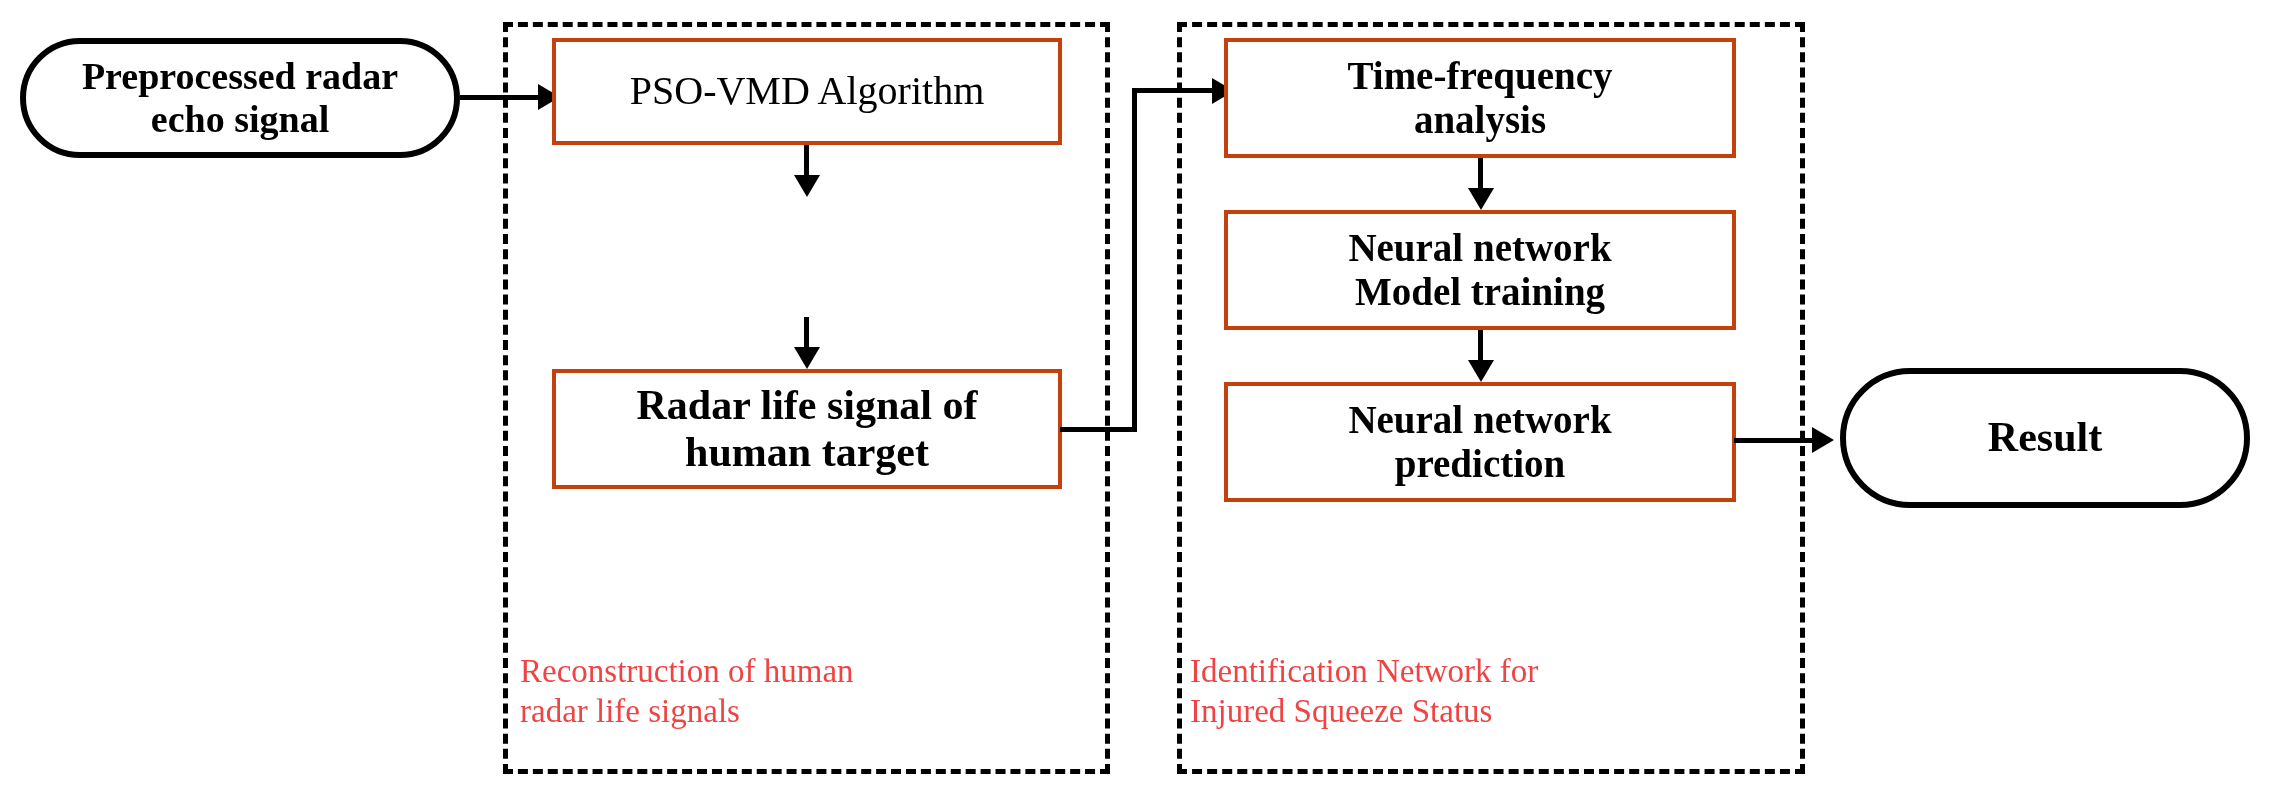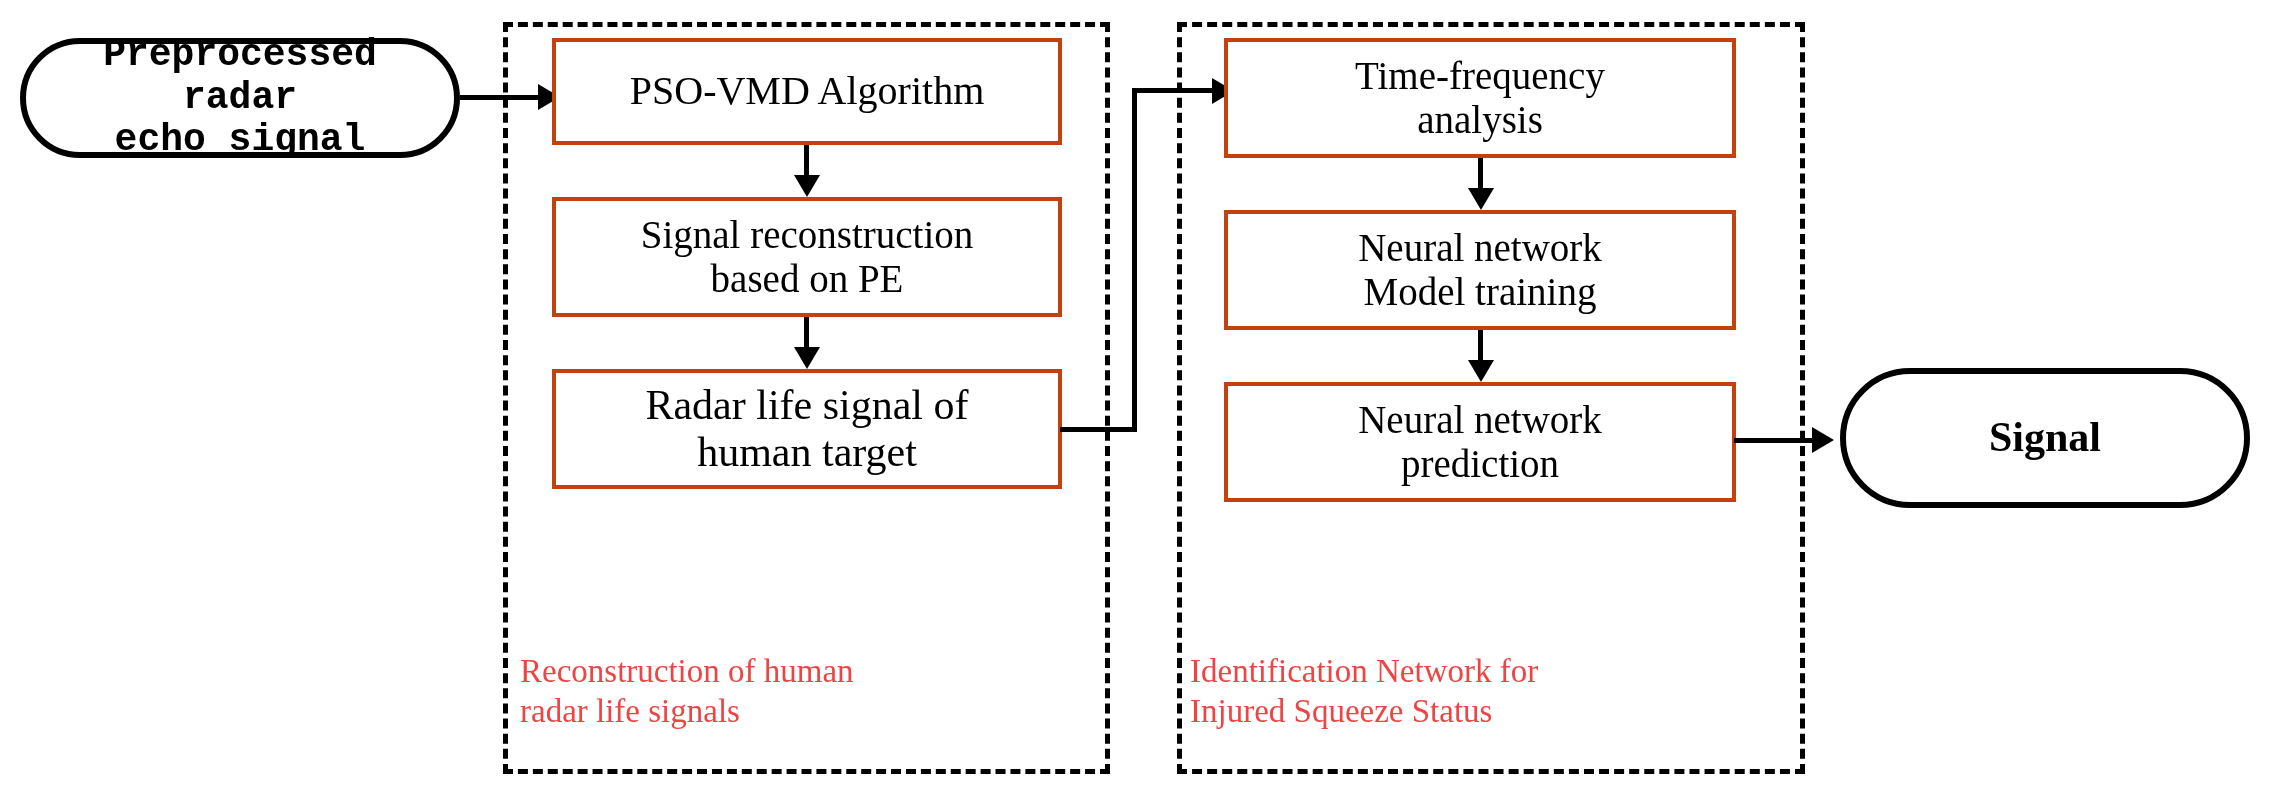--- a/index.html
+++ b/index.html
@@ -33,21 +33,21 @@
     display: flex;
     align-items: center;
     justify-content: center;
     text-align: center;
     color: #000000;
     line-height: 1.12;
     padding: 2px 6px;
   }
   .proc-box .txt { display: block; width: 100%; }
 
-  .bold-text  { font-weight: 400; }
+  .bold-text  { font-weight: 700; }
   .reg-text   { font-weight: 400; }
 
   
   .term-node {
     position: absolute;
     box-sizing: border-box;
     border: 6px solid #000000;
     background: #ffffff;
     display: flex;
     align-items: center;
@@ -98,38 +98,34 @@
 </head>
 <body>
 
 <div id="canvas">
 
   <div class="group-box" style="left:503px; top:22px; width:607px; height:752px;"></div>
 
   <div class="group-box" style="left:1177px; top:22px; width:628px; height:752px;"></div>
 
   <div class="term-node" style="left:20px; top:38px; width:440px; height:120px; border-radius:60px; font-size:38px;">
-    <span class="txt" style="white-space:pre-line;font-family:Liberation Mono, monospace;">Preprocessed radar
+    <span class="txt" style="white-space:pre-line;">Preprocessed radar
 echo signal</span>
   </div>
 
   <div class="hline" style="left:460px; top:95px; width:85px;"></div>
   <div class="arrow-right" style="left:538px; top:84px;"></div>
 
   <div class="proc-box reg-text" style="left:552px; top:38px; width:510px; height:107px; font-size:40px;">
     <span class="txt" style="white-space:pre-line;">PSO-VMD Algorithm</span>
   </div>
 
   <div class="vline" style="left:804px; top:145px; height:36px;"></div>
   <div class="arrow-down" style="left:794px; top:175px;"></div>
 
-  <div class="proc-box bold-text" style="left:552px; top:197px; width:510px; height:120px; font-size:39px;">
-    <span class="txt" style="white-space:pre-line;">Signal reconstruction
-based on PE</span>
-  </div>
 
   <div class="vline" style="left:804px; top:317px; height:36px;"></div>
   <div class="arrow-down" style="left:794px; top:347px;"></div>
 
   <div class="proc-box bold-text" style="left:552px; top:369px; width:510px; height:120px; font-size:42px;">
     <span class="txt" style="white-space:pre-line;">Radar life signal of
 human target</span>
   </div>
 
   <div class="hline" style="left:1060px; top:427px; width:77px;"></div>
@@ -161,16 +157,16 @@
 prediction</span>
   </div>
 
   <div class="hline" style="left:1734px; top:438px; width:85px;"></div>
   <div class="arrow-right" style="left:1812px; top:427px;"></div>
 
   <div class="caption" style="left:1190px; top:652px; width:480px; font-size:33px;">Identification Network for
 Injured Squeeze Status</div>
 
   <div class="term-node" style="left:1840px; top:368px; width:410px; height:140px; border-radius:70px; font-size:42px;">
-    <span class="txt" style="white-space:pre-line;">Signal</span>
+    <span class="txt" style="white-space:pre-line;">Result</span>
   </div>
 
 </div>
 
 </body></html>

